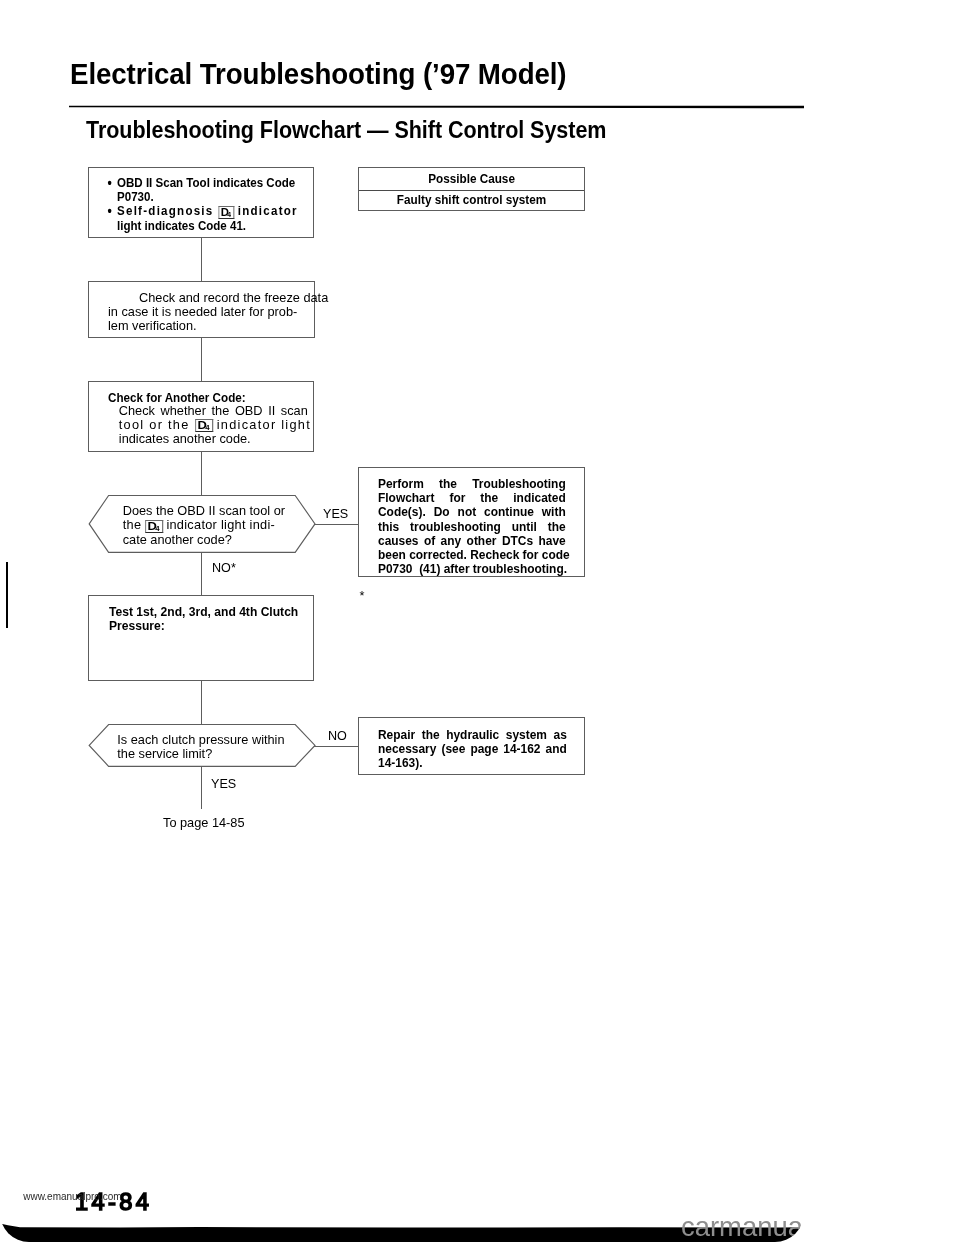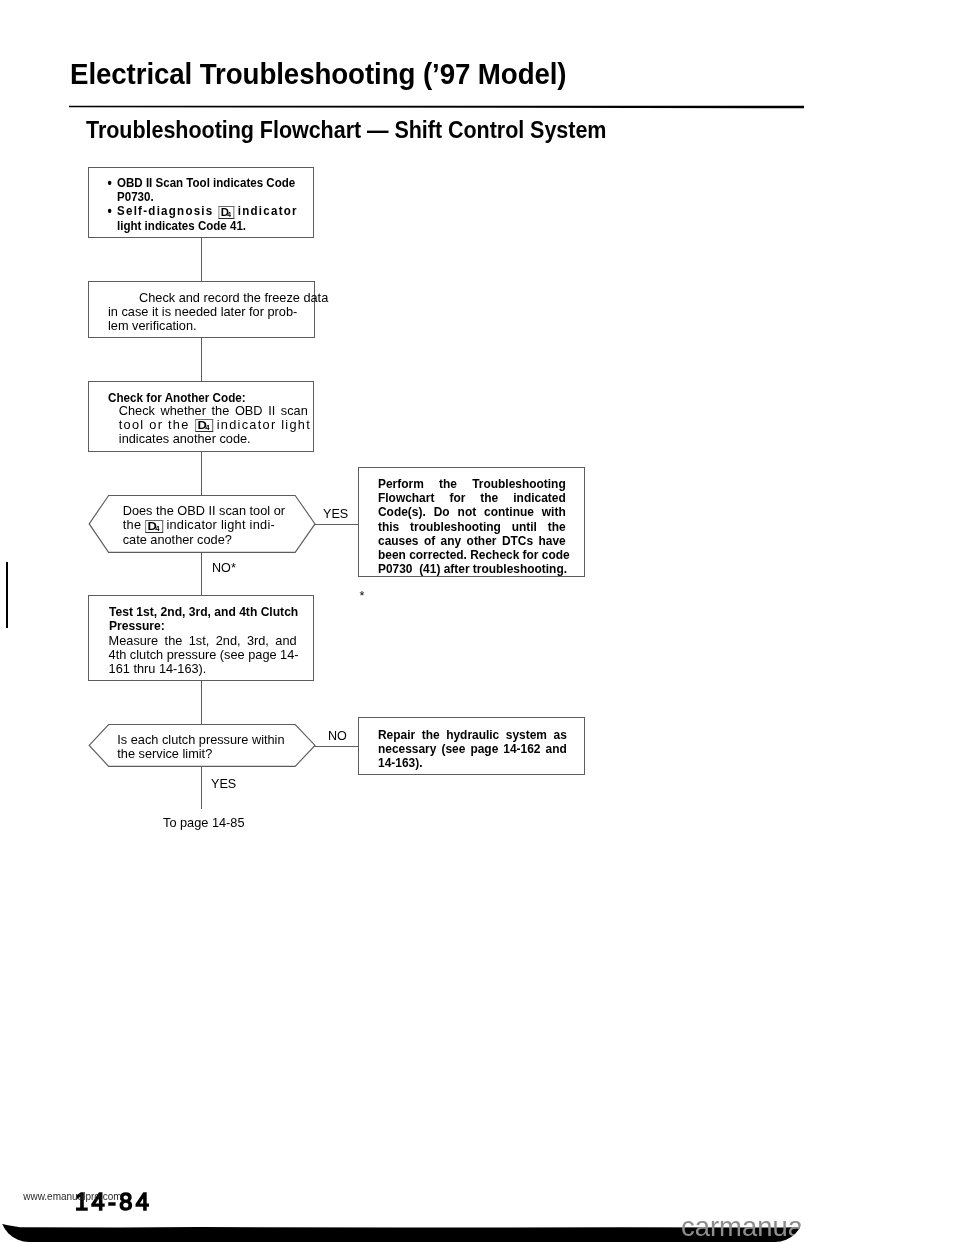--- a/index.html
+++ b/index.html
@@ -74,20 +74,25 @@
 <div class="page">
 
   <div class="h-title">Electrical Troubleshooting (’97 Model)</div>
   <svg class="h-rule" width="808" height="6" viewBox="0 0 808 6">
     <polygon points="0,1.7 807,1.8 807,4.3 0,3.3" fill="#000"></polygon>
   </svg>
   <div class="h-sub">Troubleshooting Flowchart — Shift Control System</div>
 
   <div class="changebar" style="left:6px;top:562px;width:2.4px;height:66px;"></div>
 
+  <div class="fbox" style="left:358px;top:167px;width:227px;height:44px;">
+    <div class="pc-hd">Possible Cause</div>
+    <div class="pc-div"></div>
+    <div class="pc-row">Faulty shift control system</div>
+  </div>
 
   <div class="fbox" style="left:88px;top:167px;width:226px;height:71px;"></div>
   <div class="ftext bold" style="left:108.4px;top:176.4px;--sx:0.876;">
     <div class="bl"><span class="bdot">•</span><span class="btx"><span>OBD II Scan Tool indicates Code</span><br><span>P0730.</span></span></div>
     <div class="bl"><span class="bdot">•</span><span class="btx"><span class="sp1">Self-diagnosis </span><span class="d4"><span>D</span><i>4</i></span><span class="sp1"> indicator</span><br><span>light indicates Code 41.</span></span></div>
   </div>
 
   <div class="vline" style="left:201px;top:238px;height:43px;"></div>
 
   <div class="fbox" style="left:88px;top:281px;width:227px;height:57px;"></div>
@@ -135,25 +140,20 @@
     <div style="white-space:pre;">P0730  (41) after troubleshooting.</div>
   </div>
 
   <div class="ftext" style="left:359.4px;top:588.8px;">*</div>
 
   <div class="fbox" style="left:88px;top:595px;width:226px;height:86px;"></div>
   <div class="ftext bold" style="left:108.6px;top:605.1px;--sx:0.917;">
     <div>Test 1st, 2nd, 3rd, and 4th Clutch</div>
     <div>Pressure:</div>
   </div>
-  <div class="ftext" style="left:108.6px;top:633.7px;">
-    <div class="j" style="width:188px;">Measure the 1st, 2nd, 3rd, and</div>
-    <div class="j" style="width:188px;">4th clutch pressure (see page 14-</div>
-    <div>161 thru 14-163).</div>
-  </div>
 
   <div class="vline" style="left:201px;top:681px;height:44px;"></div>
 
   <svg class="hex" style="left:87.5px;top:723.4px;" width="229" height="47" viewBox="0 0 229 47">
     <polygon points="1.2,22.4 20.6,1.5 207.2,1.5 227,22.4 207.2,43.3 20.6,43.3" fill="#fff" stroke="#5d5d5d" stroke-width="1.15"></polygon>
   </svg>
   <div class="ftext" style="left:117.3px;top:733.2px;">
     <div>Is each clutch pressure within</div>
     <div>the service limit?</div>
   </div>

